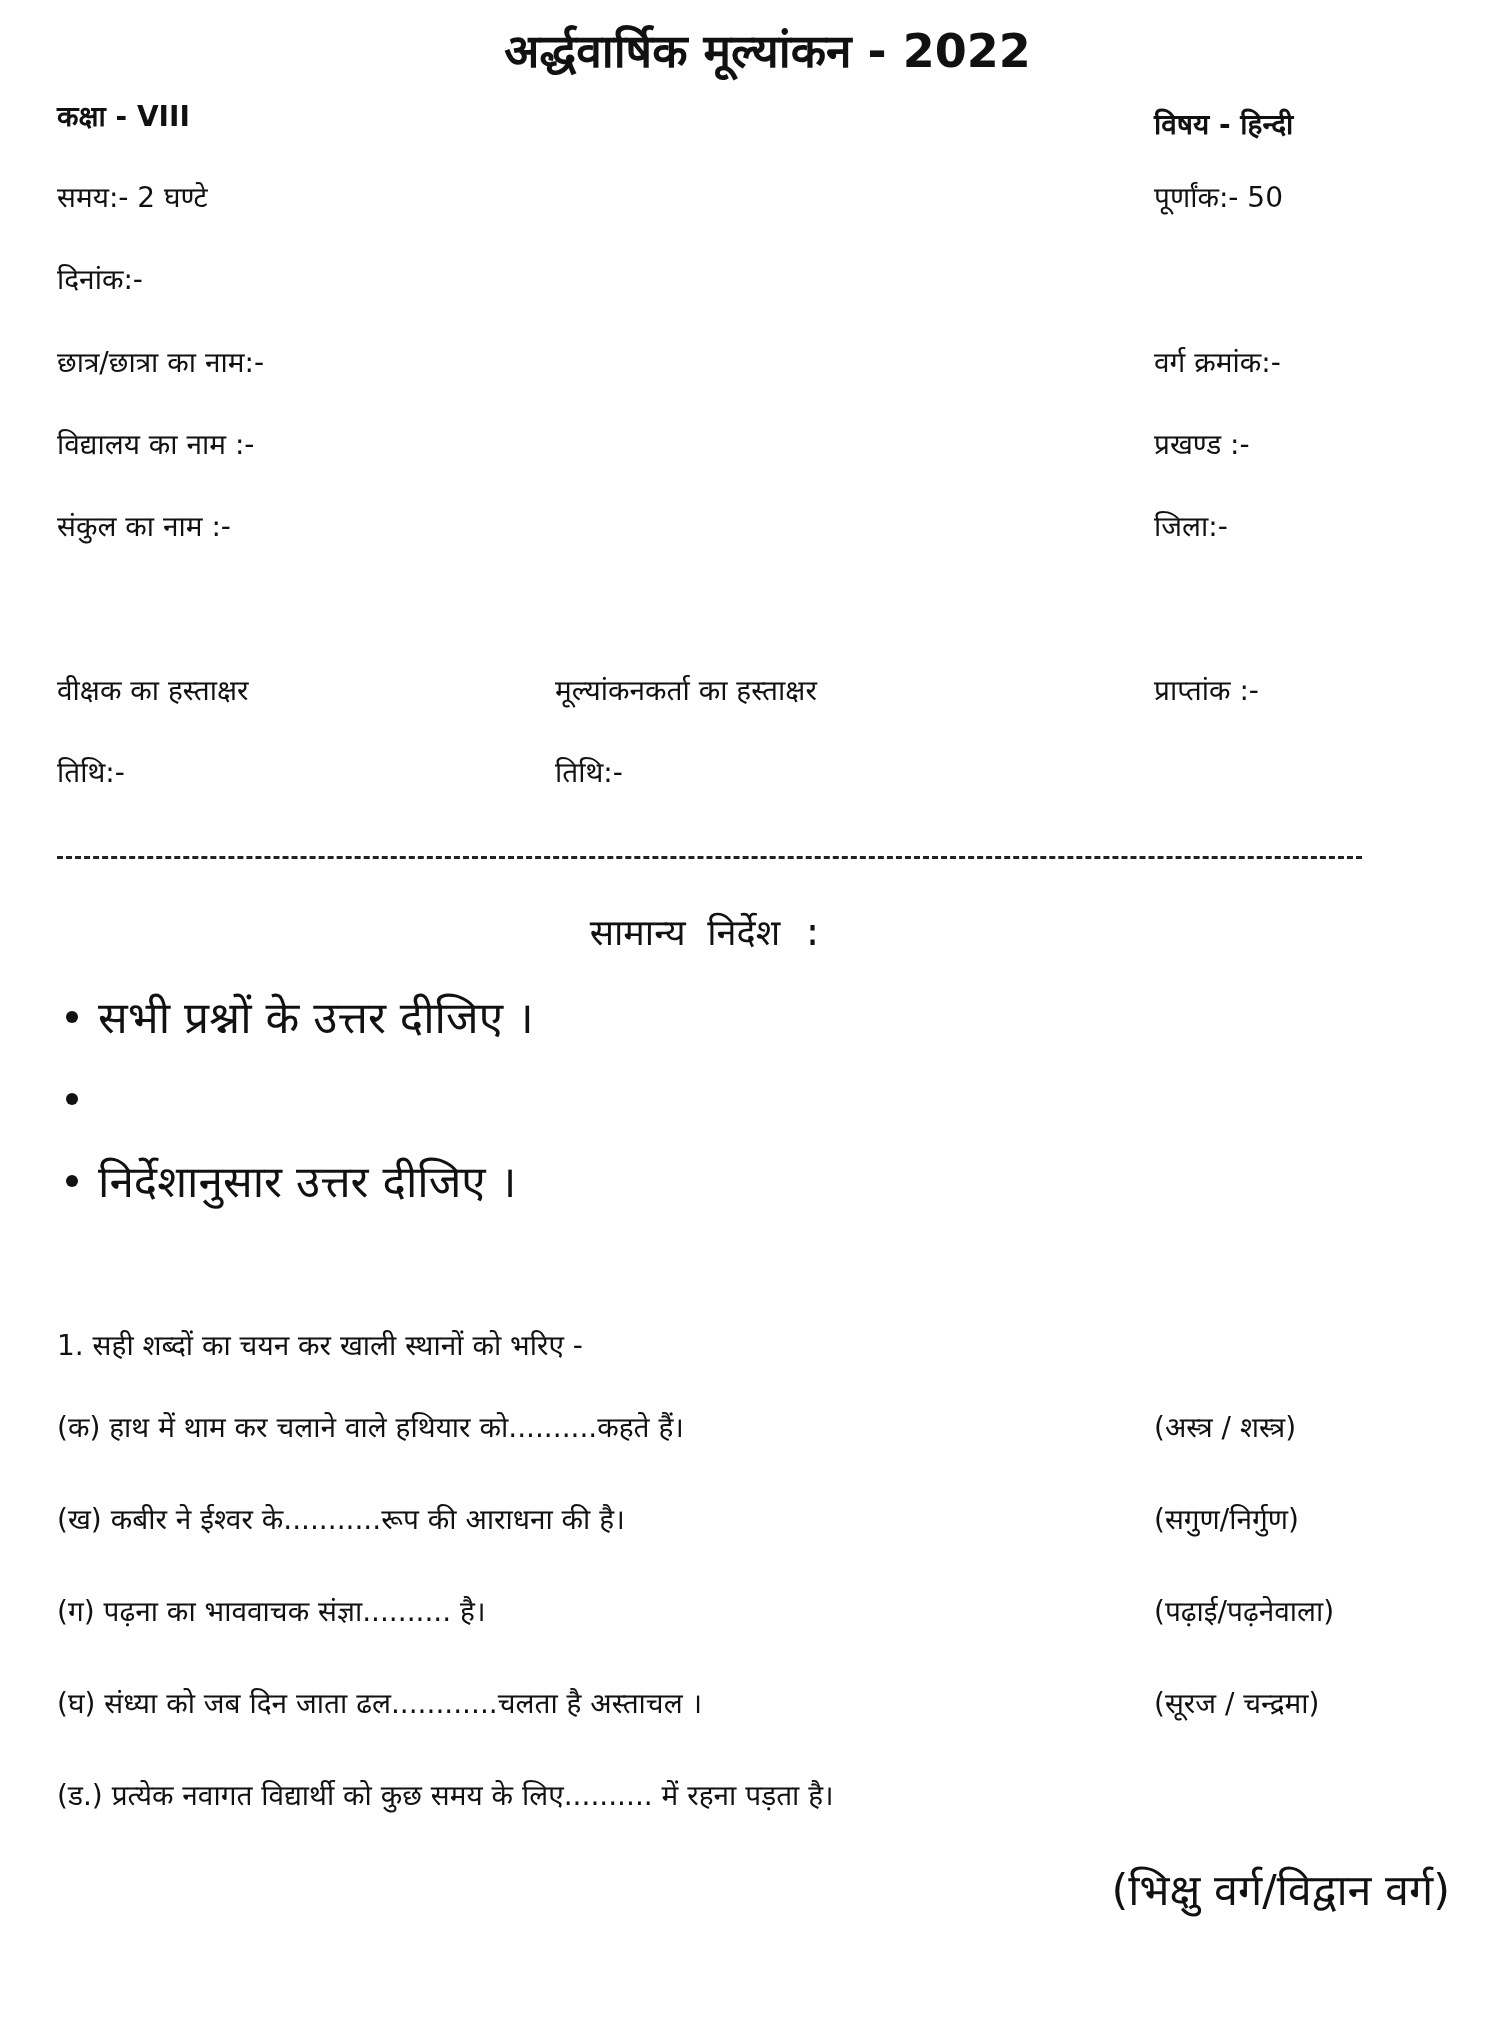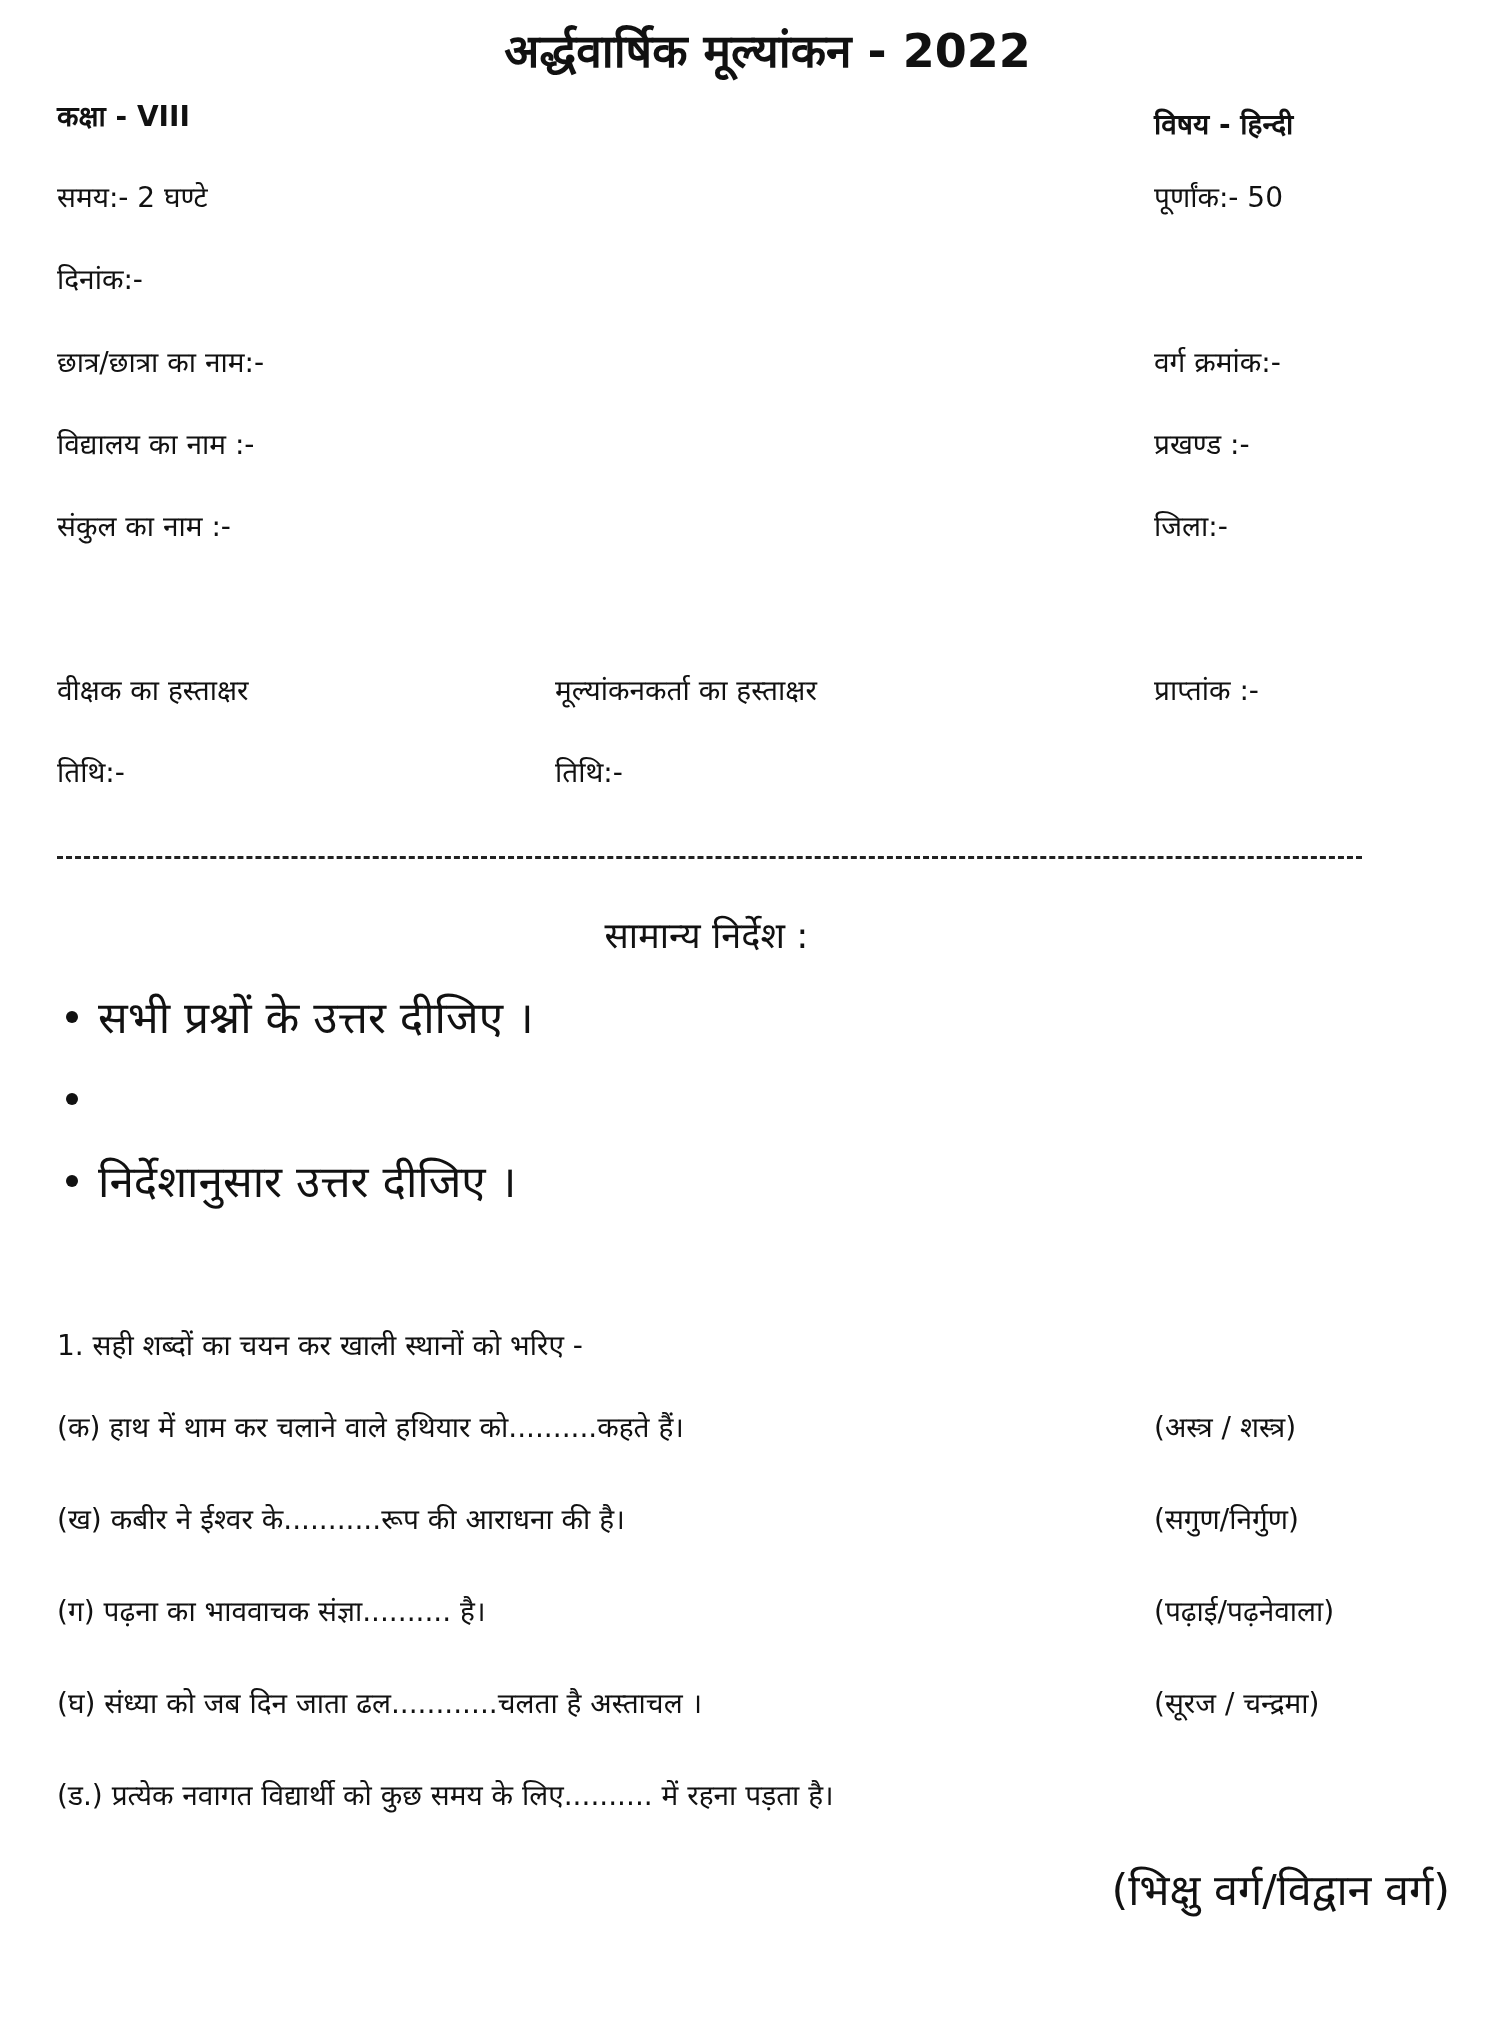--- a/index.html
+++ b/index.html
@@ -51,20 +51,21 @@
   .center-head {
     position: absolute;
     left: 0;
     width: 1368px;
     text-align: center;
     font-size: 36px;
     line-height: 44px;
     transform: translateY(-50%);
     padding-left: 45px;
     box-sizing: border-box;
+    font-family: Liberation Mono, monospace;
   }
   .bullet-row {
     position: absolute;
     left: 66px;
     font-size: 44px;
     line-height: 44px;
     transform: translateY(-50%);
     white-space: nowrap;
   }
   .bullet-dot {

